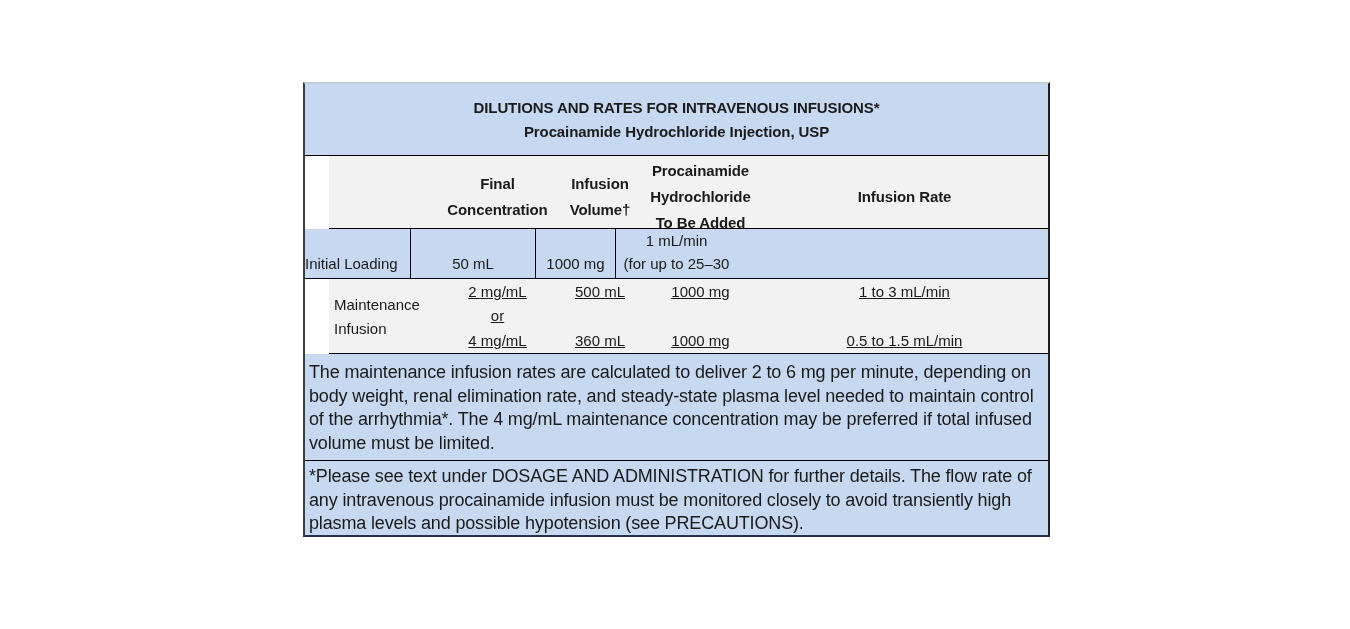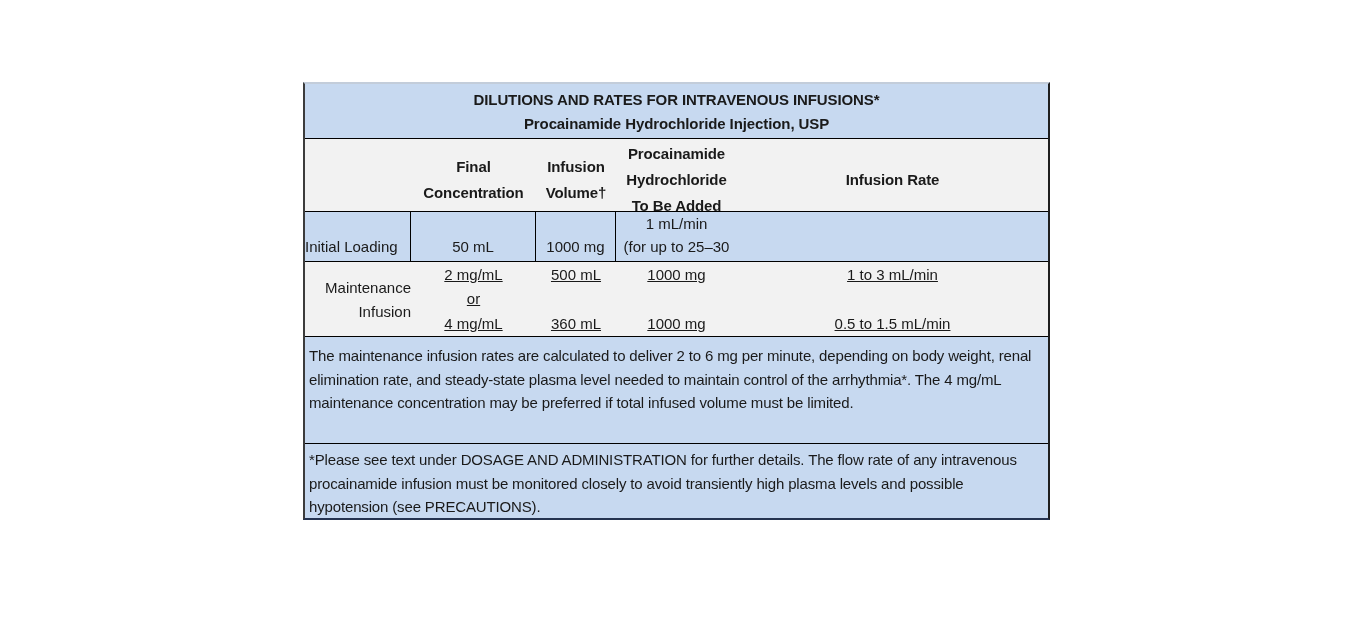--- a/index.html
+++ b/index.html
@@ -18,25 +18,25 @@
     width: 747px;
     border-left: 2px solid #3c3c3c;
     border-right: 2px solid #1f1f1f;
     border-top: 2px solid #c3cdda;
     border-bottom: 2px solid #253350;
     font-size: 15px;
   }
   .row { border-bottom: 1px solid #000; overflow: hidden; }
   .row:last-child { border-bottom: none; }
   .bg-blue { background: #c7d9f0; }
-  .bg-gray { background: #f2f2f2; }
+  .bg-gray { background: #f2f2f2; margin-left: 24px; }
 
   
   .r-title {
-    height: 55px;
+    height: 72px;
     display: flex; flex-direction: column;
     align-items: center; justify-content: center;
     row-gap: 7px;
     text-align: center;
   }
   .r-title .t1, .r-title .t2 { font-weight: bold; font-size: 15px; letter-spacing: -0.1px; }
 
   
   .grid5 { display: grid; grid-template-columns: 106px 125px 80px 121px 1fr; }
 
@@ -63,28 +63,28 @@
   .r-maint .mcol {
     display: grid; grid-template-rows: 25px 24px 25px;
     align-items: center; justify-items: center;
     text-align: center;
     text-decoration: underline;
   }
   .r-maint .mcol > div { line-height: 24px; }
   .r-maint .label {
     display: flex; flex-direction: column;
     justify-content: center; align-items: flex-start;
-    text-align: right; padding-left: 5px; line-height: 24px; height: 75px;
+    text-align: left; padding-left: 5px; line-height: 24px; height: 75px;
   }
 
   .note {
     padding: 5px 5px 16px 4px;
     line-height: 23.5px;
     letter-spacing: -0.15px;
-    font-size: 15px;
+    font-size: 18px;
   }
   .r-note1 { height: 107px; padding-top: 7px; }
   .r-note2 { height: 32px; display: flex; align-items: center; padding-top: 0; }
   .r-note3 { height: 74px; padding-top: 4px; }
 </style>
 </head>
 <body>
 
 <div class="page">
   <div class="dtable">

